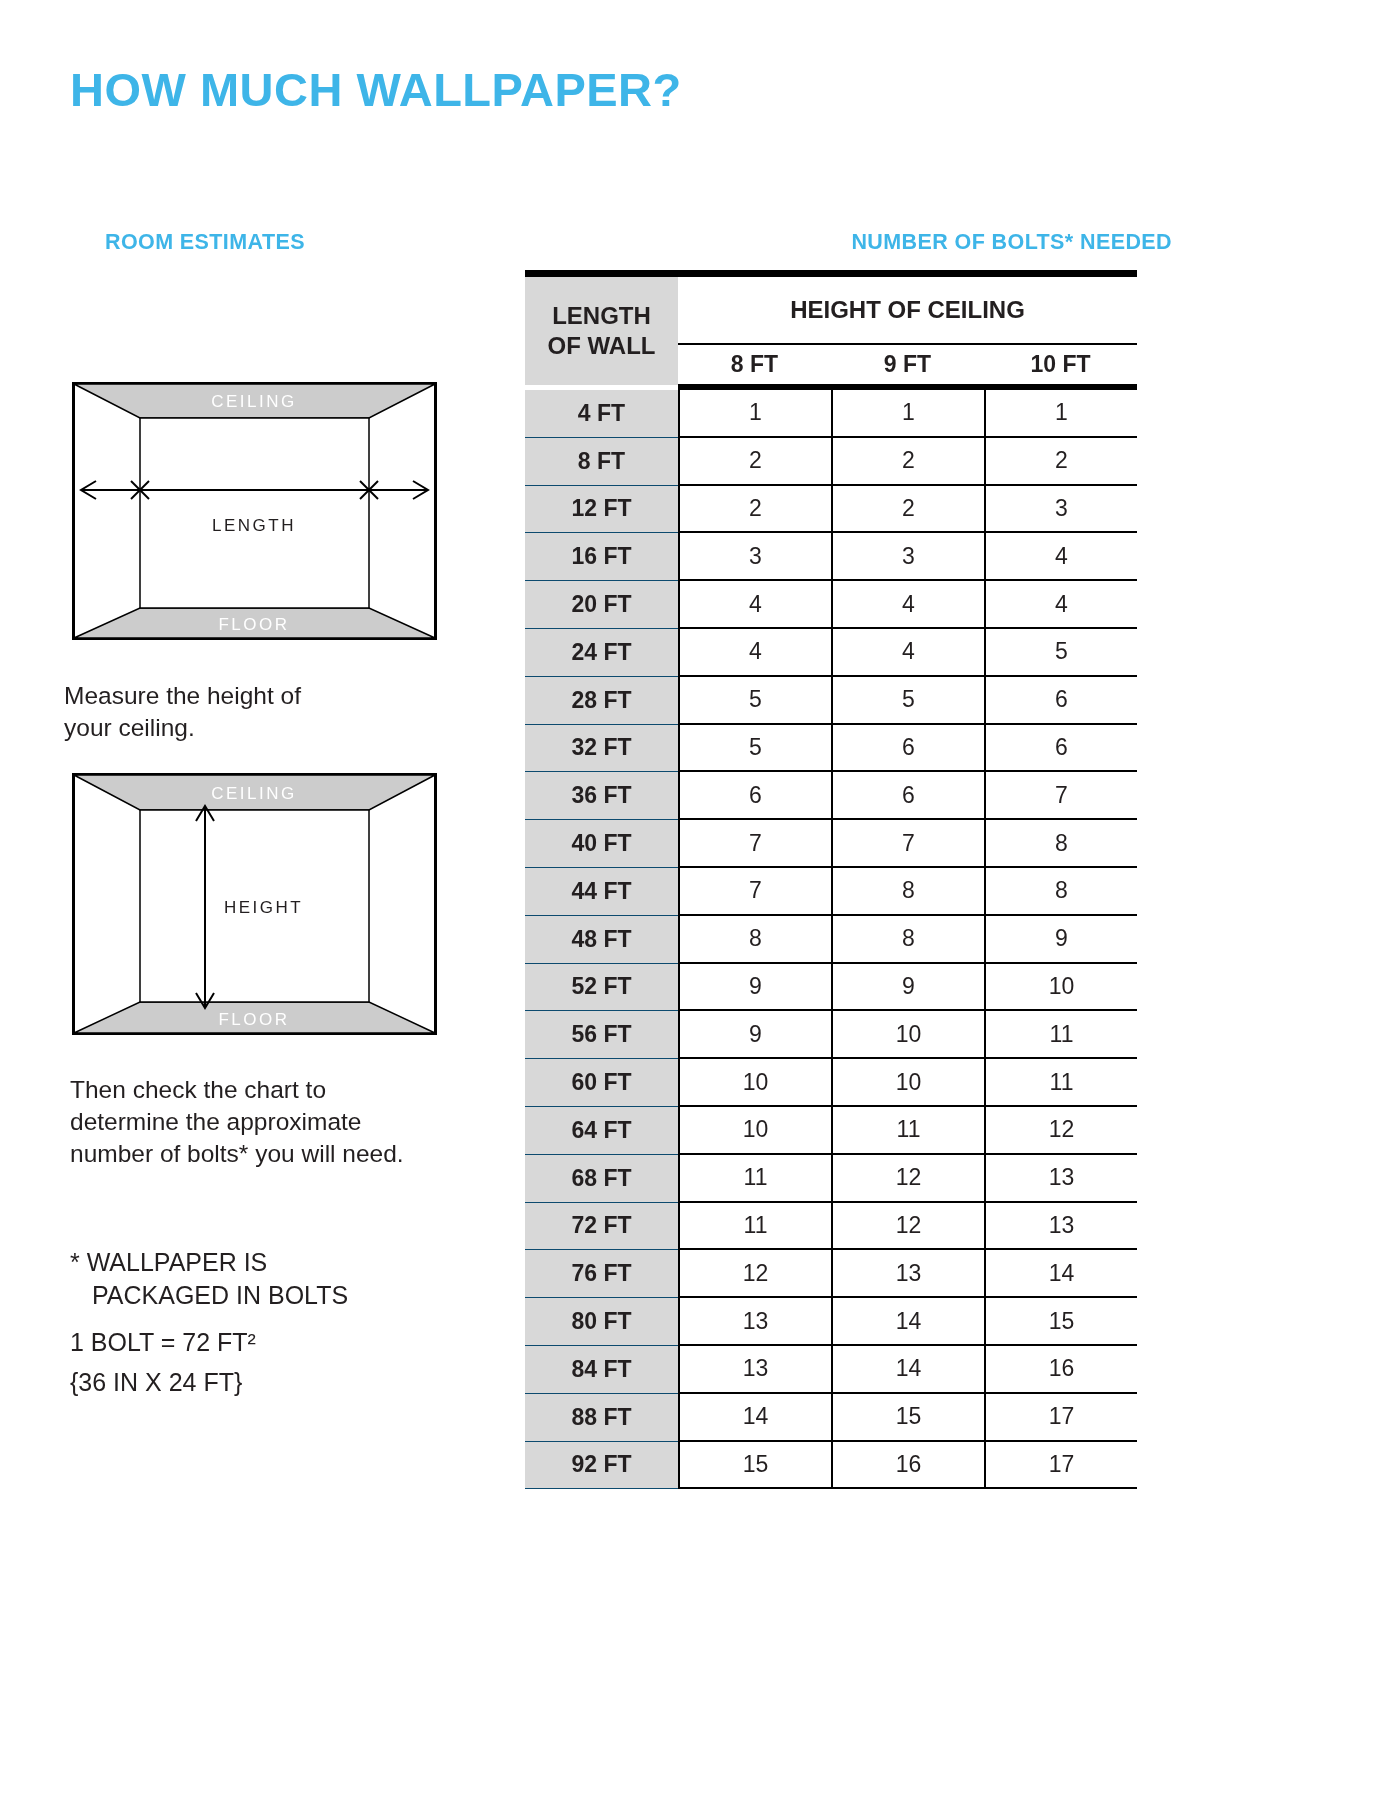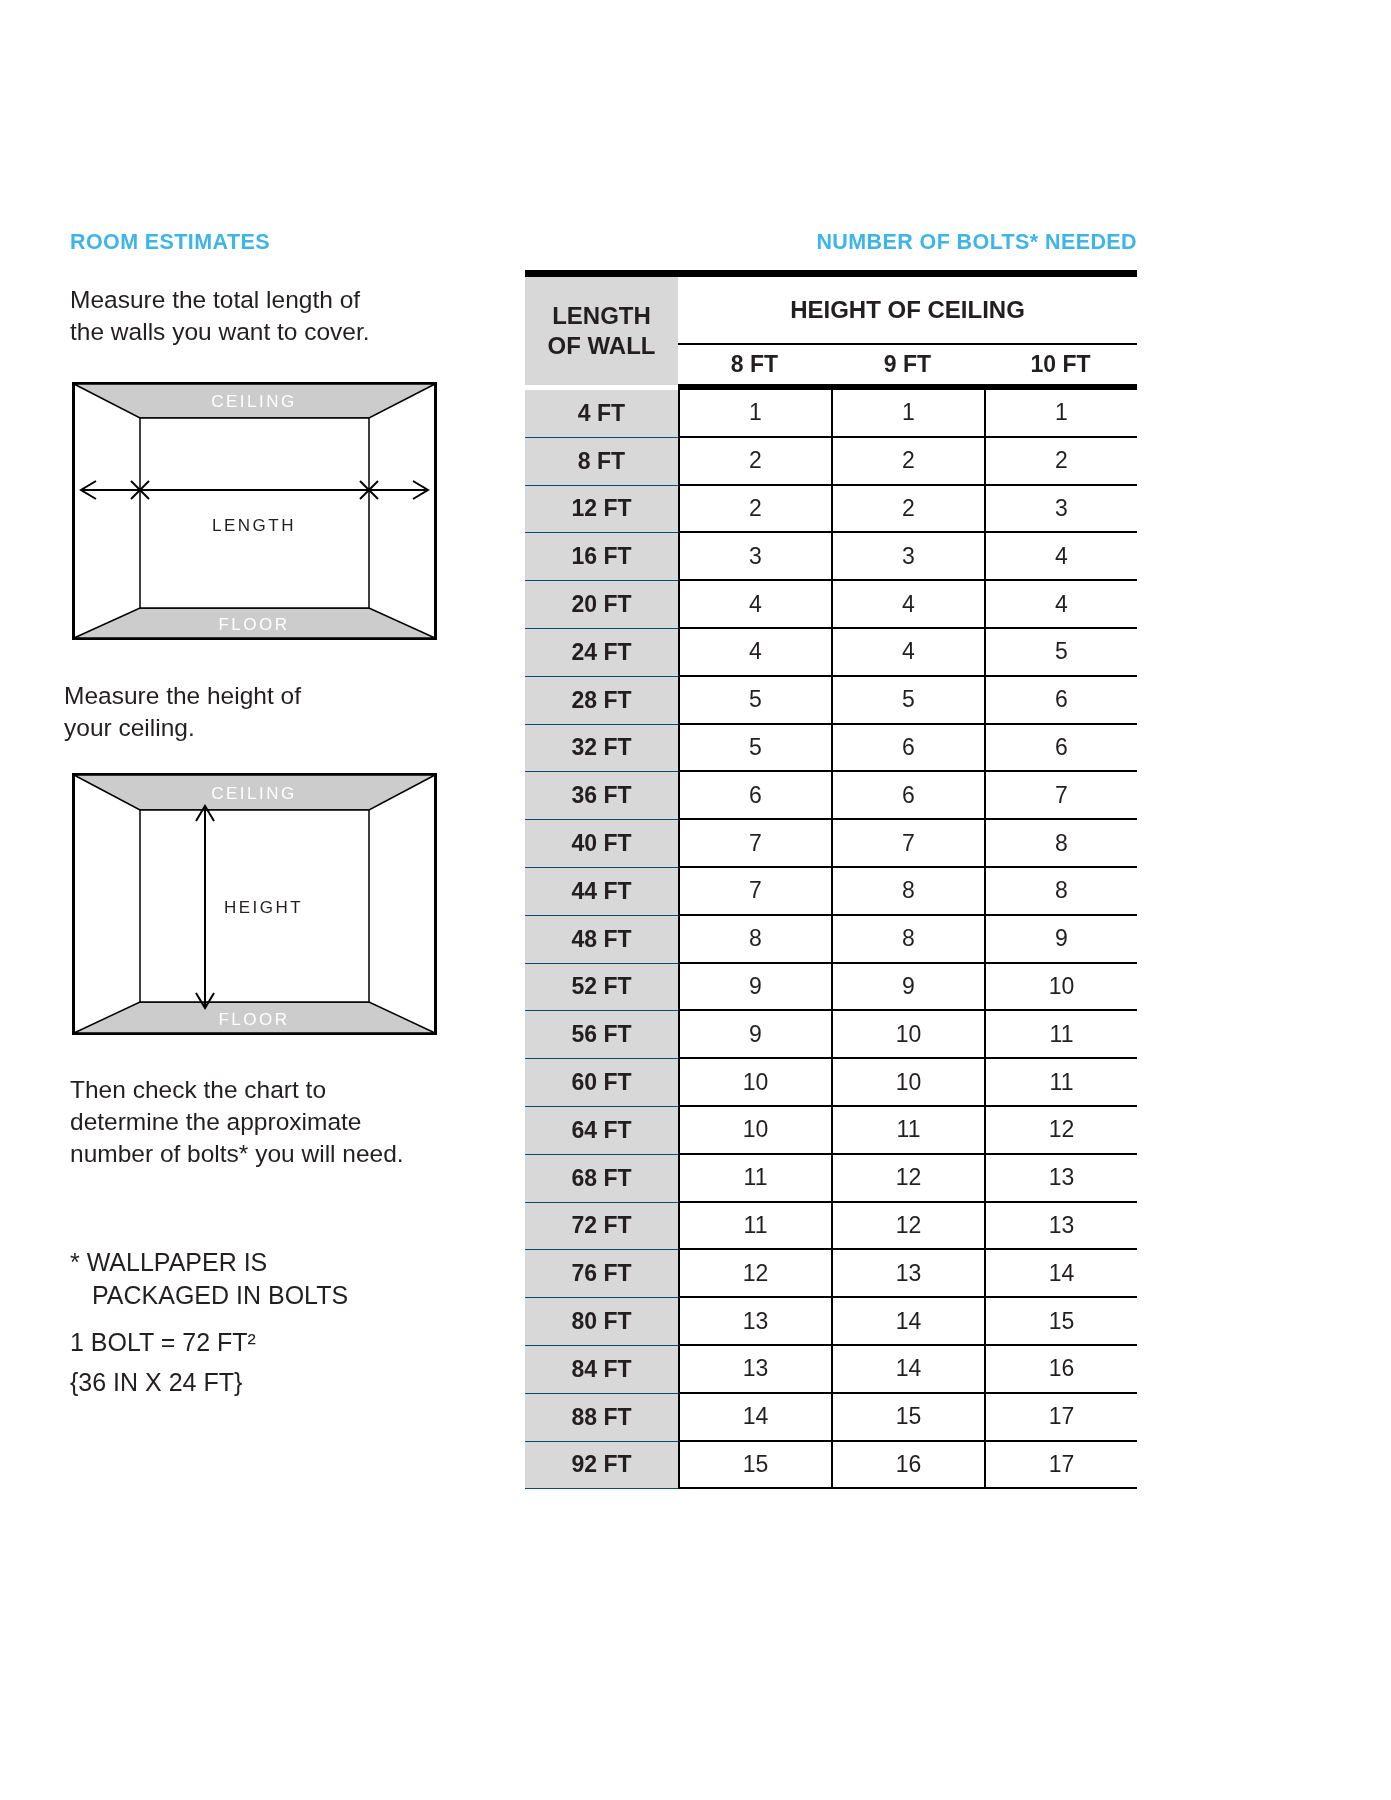--- a/index.html
+++ b/index.html
@@ -12,21 +12,21 @@
   .page { position: relative; width: 1391px; height: 1800px; background: #fff; overflow: hidden; }
   .abs { position: absolute; }
 
   .title {
     left: 70px; top: 62px;
     font-size: 47px; font-weight: bold;
     color: #3eb5e8; letter-spacing: 0.5px;
   }
   .sec-heading {
     font-size: 21.5px; font-weight: bold;
-    color: #3eb5e8; letter-spacing: 0.4px;
+    color: #3eb5e8; letter-spacing: 0.4px; margin-left: 35px;
   }
   .body-text {
     font-size: 24.5px; line-height: 1.3;
     color: #231f20; white-space: pre-line;
   }
   .foot-bold { font-size: 25px; font-weight: normal; line-height: 1.3; }
   .foot-indent { padding-left: 22px; }
 
   .diagram { position: absolute; display: block; }
 
@@ -66,25 +66,24 @@
     border-bottom: 2px solid #000;
   }
 
   .svg-label { font-family: "Liberation Sans", sans-serif; font-size: 17px; letter-spacing: 2.5px; }
 </style>
 </head>
 <body>
 
 <div class="page">
 
+  <h1 class="abs title">HOW MUCH WALLPAPER?</h1>
 
   <h2 class="abs sec-heading" style="left:70px; top:230px;">ROOM ESTIMATES</h2>
 
-  <p class="abs body-text" style="left:70px; top:284px;">Measure the total length of
-the walls you want to cover.</p>
 
   <svg class="diagram" style="left:72px; top:382px;" width="365" height="258" viewBox="0 0 365 258">
     <rect x="1.5" y="1.5" width="362" height="255" fill="#ffffff" stroke="#000000" stroke-width="3"></rect>
     <polygon points="2,2 363,2 297,36 68,36" fill="#cccccc" stroke="#000000" stroke-width="1.5"></polygon>
     <polygon points="2,256 363,256 297,226 68,226" fill="#cccccc" stroke="#000000" stroke-width="1.5"></polygon>
     <rect x="68" y="36" width="229" height="190" fill="#ffffff" stroke="#000000" stroke-width="1.5"></rect>
     <text x="182" y="25" text-anchor="middle" fill="#ffffff" class="svg-label">CEILING</text>
     <text x="182" y="248" text-anchor="middle" fill="#ffffff" class="svg-label">FLOOR</text>
     <g stroke="#000000" stroke-width="2" fill="none">
       <line x1="9" y1="108" x2="356" y2="108"></line>

